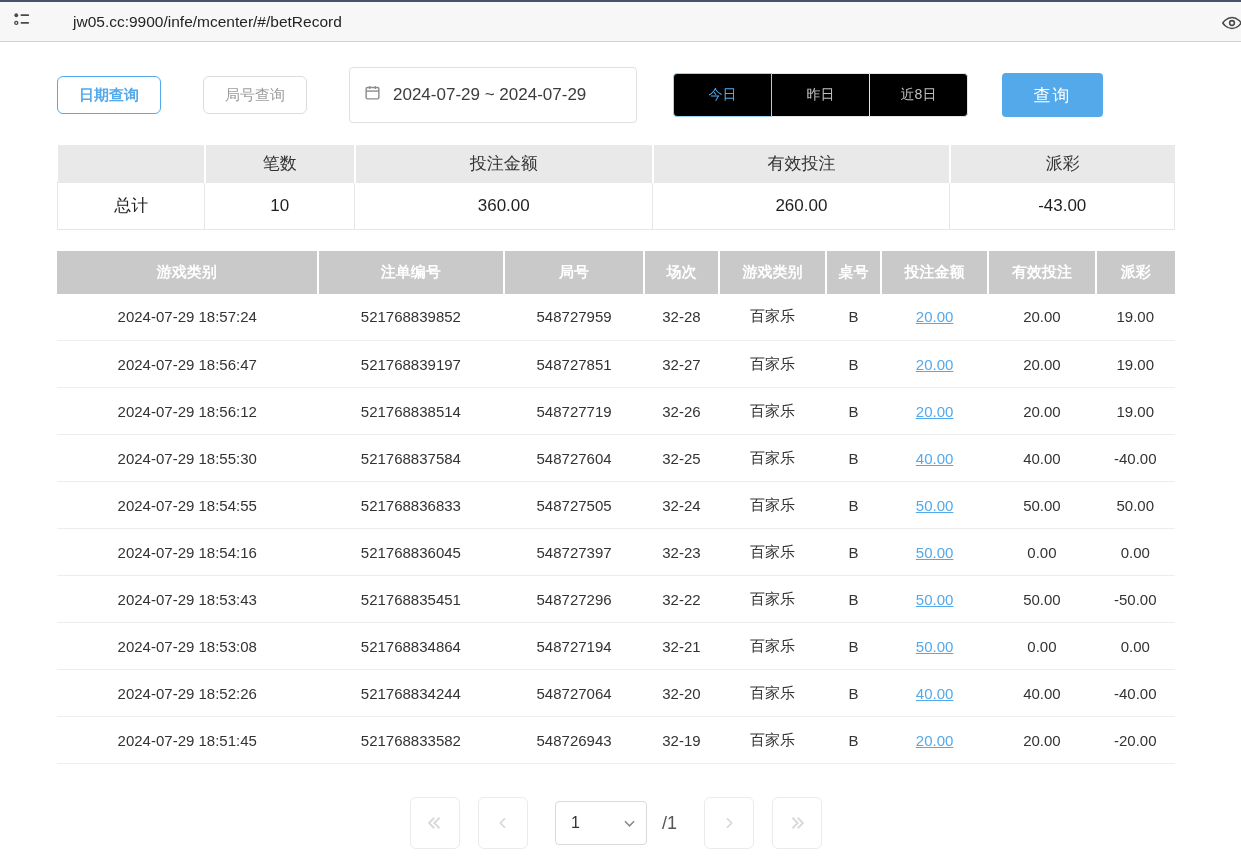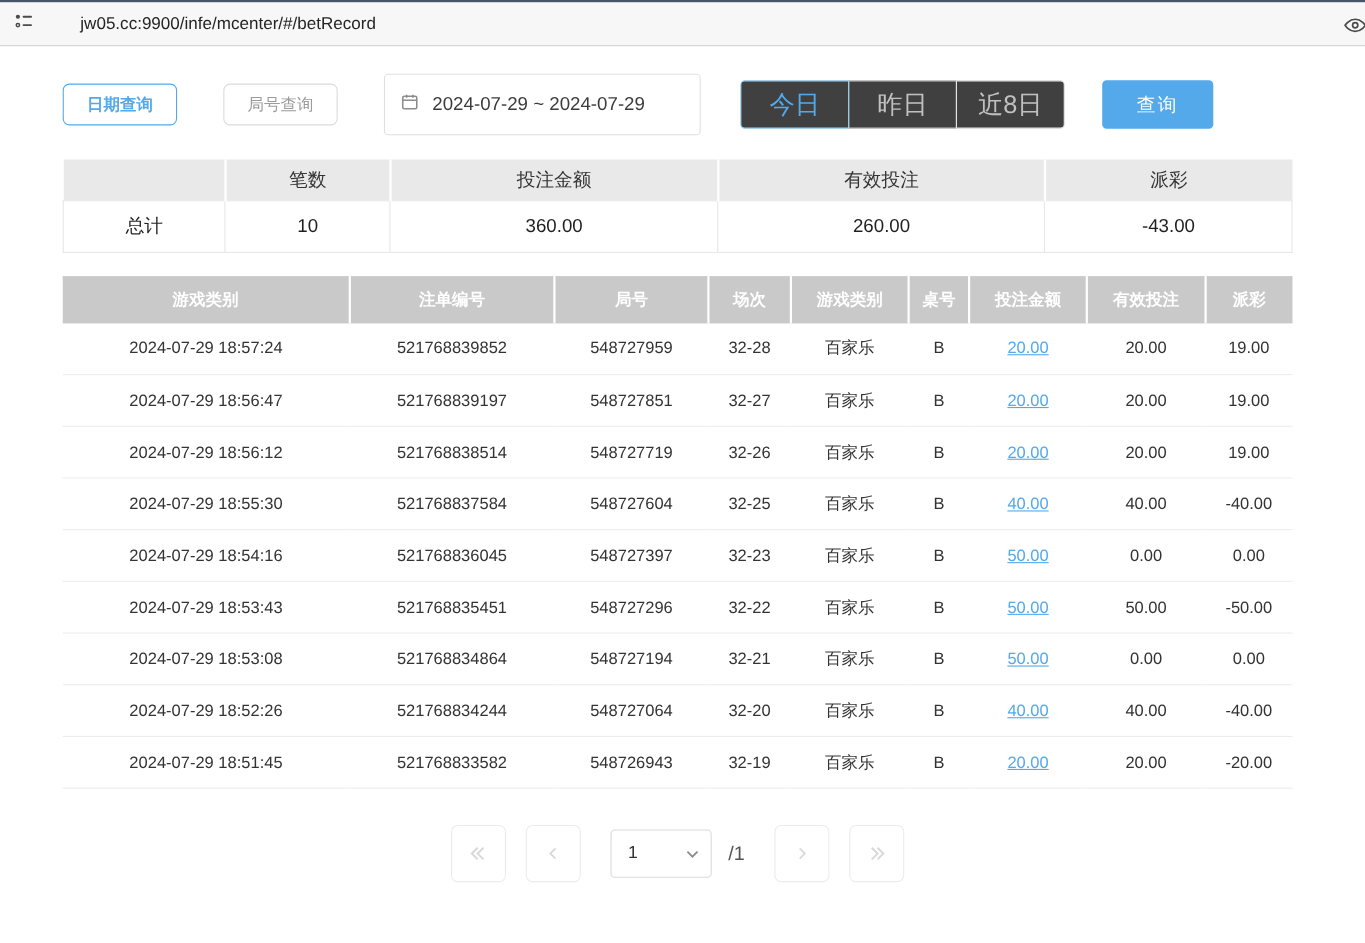--- a/index.html
+++ b/index.html
@@ -34,21 +34,21 @@
   .date-input {
     margin-left:18px; width:288px; height:56px;
     border:1px solid #e0e0e0; border-radius:4px;
     display:flex; align-items:center; padding:12px 14px;
     font-size:17px; color:#3c3c3c; cursor:pointer;
   }
   .date-input .txt { margin-left:12px; }
   .seg-group { display:flex; margin-left:12px; }
   .seg {
     width:99px; height:44px; border:1px solid #e4e4e4;
-    font-size:23px; color:#c0c0c0; background:#404040; margin-left:-1px;
+    font-size:14px; color:#c0c0c0; background:#000000; margin-left:-1px;
   }
   .seg:first-child { margin-left:0; border-radius:4px 0 0 4px; }
   .seg:last-child { border-radius:0 4px 4px 0; }
   .seg.active { color:var(--accent); border-color:#9ed1f2; position:relative; z-index:1; }
   .search-btn {
     margin-left:10px; width:101px; height:44px; border:none; border-radius:4px;
     background:var(--accent); color:#fff; font-size:17px; letter-spacing:2px;
   }
 
   
@@ -227,20 +227,31 @@
       <td>521768837584</td>
       <td>548727604</td>
       <td>32-25</td>
       <td>百家乐</td>
       <td>B</td>
       <td><a class="amount-link" href="#">40.00</a></td>
       <td>40.00</td>
       <td class="num neg">-40.00</td>
     </tr>
         <tr>
+      <td>2024-07-29 18:54:55</td>
+      <td>521768836833</td>
+      <td>548727505</td>
+      <td>32-24</td>
+      <td>百家乐</td>
+      <td>B</td>
+      <td><a class="amount-link" href="#">50.00</a></td>
+      <td>50.00</td>
+      <td class="num">50.00</td>
+    </tr>
+        <tr>
       <td>2024-07-29 18:54:16</td>
       <td>521768836045</td>
       <td>548727397</td>
       <td>32-23</td>
       <td>百家乐</td>
       <td>B</td>
       <td><a class="amount-link" href="#">50.00</a></td>
       <td>0.00</td>
       <td class="num">0.00</td>
     </tr>

